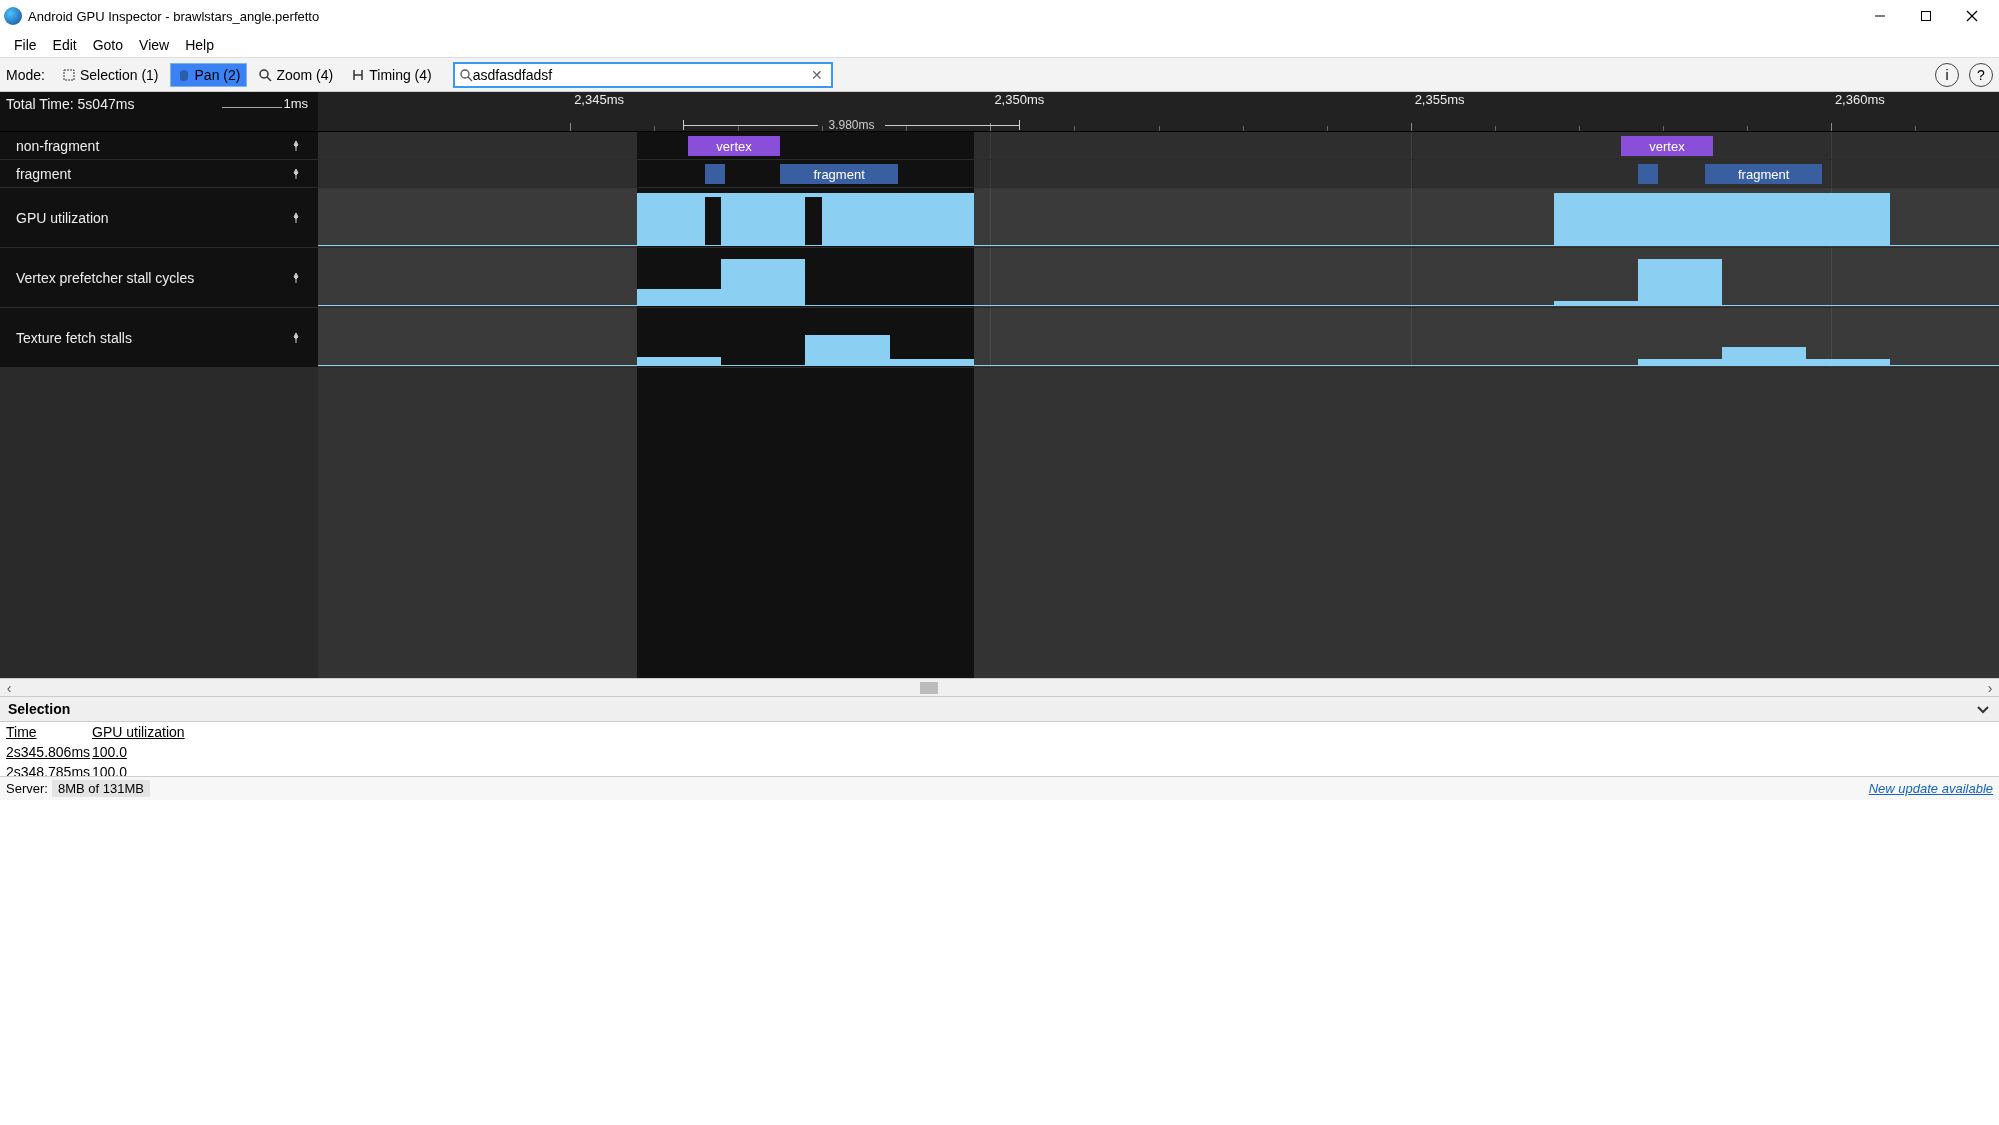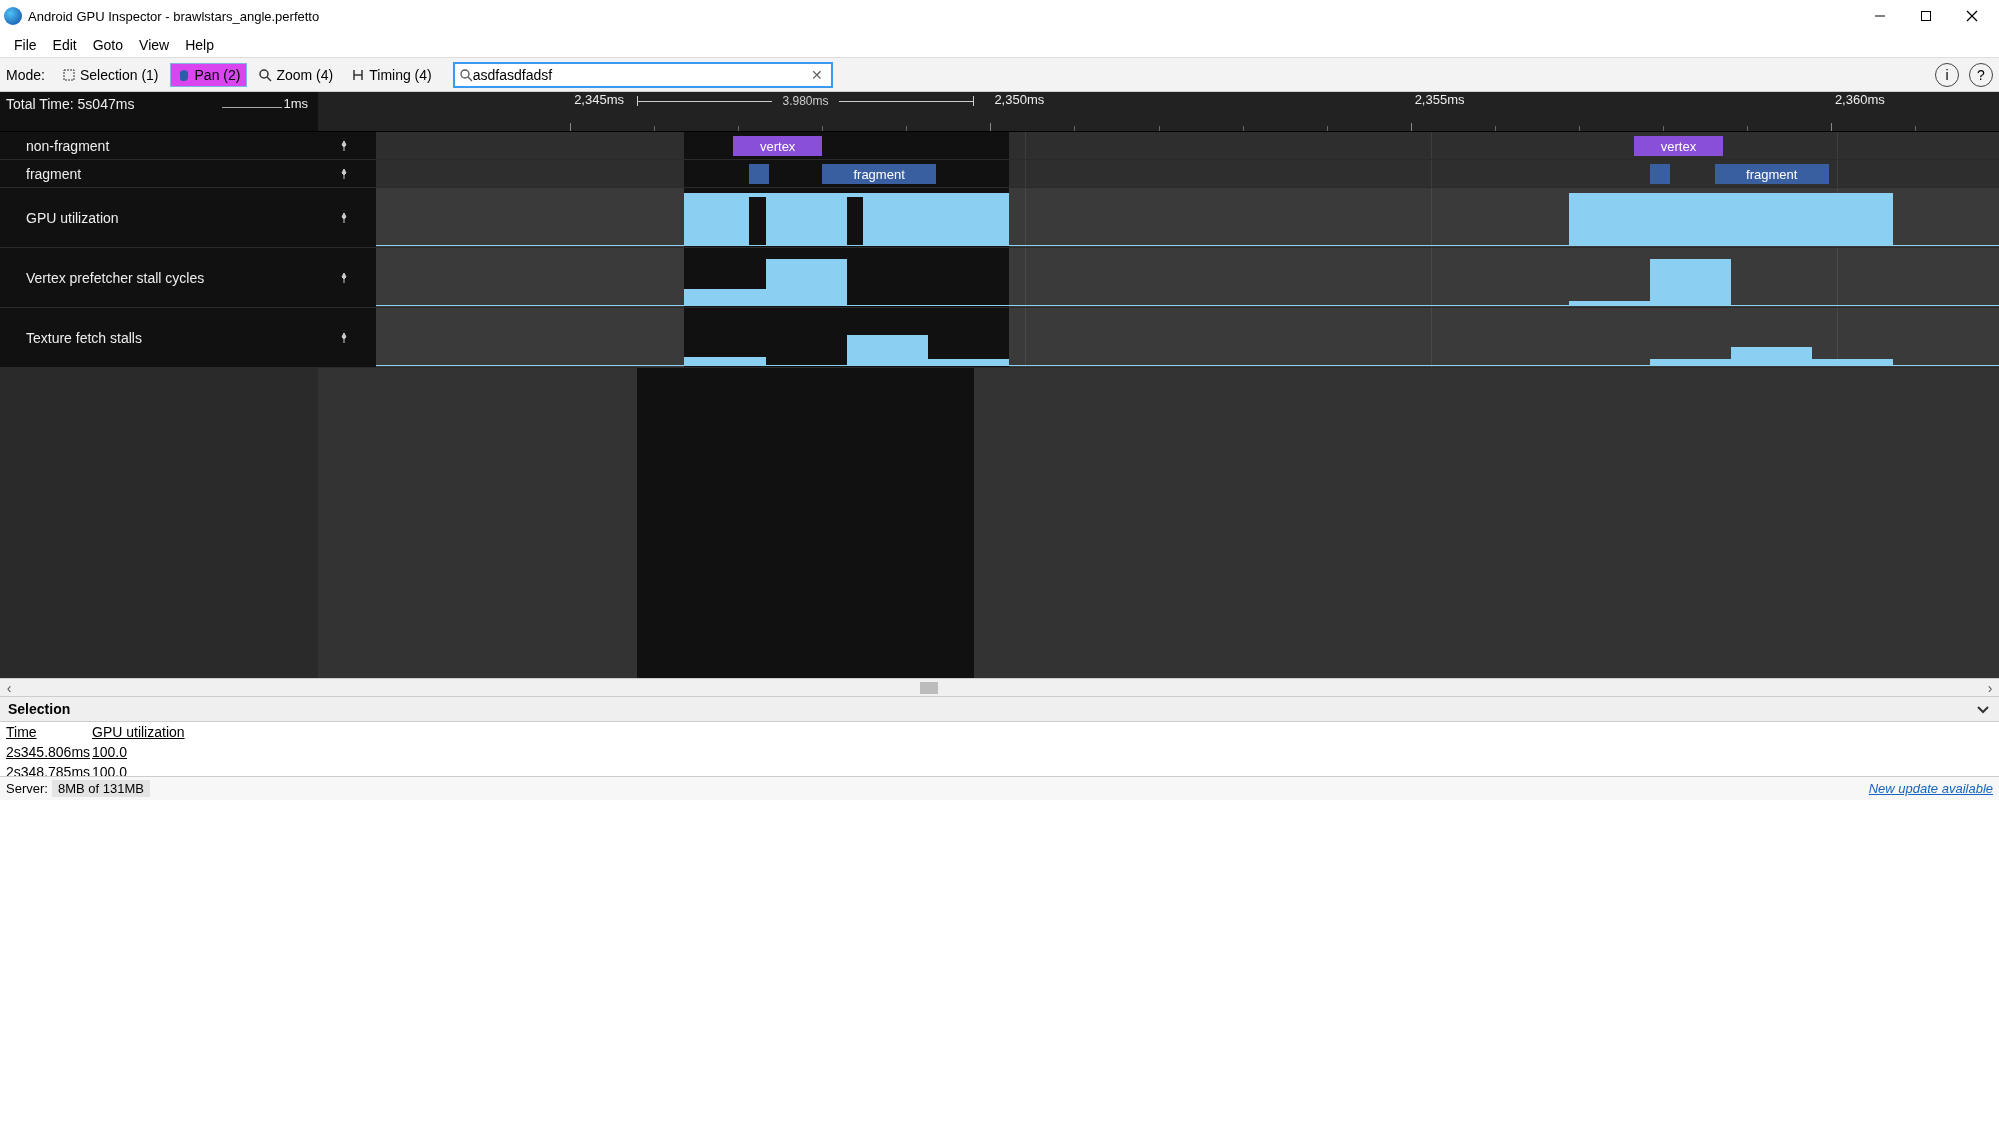--- a/index.html
+++ b/index.html
@@ -10,46 +10,46 @@
 .titlebar .title { flex: 1; font-size: 13px; }
 .titlebar .winbtn { width: 46px; height: 32px; display: flex; align-items: center; justify-content: center; }
 .titlebar .winbtn svg { width: 12px; height: 12px; }
 
 .menubar { height: 26px; display: flex; align-items: center; padding: 0 6px; border-bottom: 1px solid #ddd; font-size: 14px; }
 .menubar div { padding: 2px 8px; }
 
 .toolbar { height: 34px; display: flex; align-items: center; padding: 0 6px; background: #f3f3f3; border-bottom: 1px solid #ccc; font-size: 14px; gap: 4px; }
 .toolbar .mode-label { margin-right: 6px; }
 .toolbar .mode-btn { display: flex; align-items: center; gap: 4px; padding: 3px 6px; border: 1px solid transparent; }
-.toolbar .mode-btn.active { background: #d946ef; border: 1px solid #7fb3e0; }
+.toolbar .mode-btn.active { background: #3b82f6; border: 1px solid #7fb3e0; }
 .toolbar .mode-btn svg, .toolbar .mode-btn .ico { width: 14px; height: 14px; }
 .toolbar .search { flex: 0 0 380px; display: flex; align-items: center; border: 2px solid #3a99f2; background: #fff; height: 26px; margin-left: 10px; padding: 0 4px; }
 .toolbar .search input { border: none; outline: none; flex: 1; font-size: 14px; }
 .toolbar .search .clear { color: #666; padding: 0 4px; cursor: pointer; }
 .toolbar .spacer { flex: 1; }
 .toolbar .ricon { width: 24px; height: 24px; border: 1.5px solid #444; border-radius: 50%; display: flex; align-items: center; justify-content: center; margin-left: 6px; font-size: 14px; font-weight: 400; }
 
 .timeline-header { height: 40px; background: #222; color: #eee; position: relative; display: flex; border-bottom: 1px solid #000; }
 .timeline-header .left { width: 318px; background: #111; display: flex; align-items: flex-start; padding: 4px 6px; }
 .timeline-header .left .total { flex: 1; }
 .timeline-header .left .scale { font-size: 13px; position: relative; width: 90px; text-align: right; padding-right: 4px;}
 .timeline-header .left .scale::before { content:""; position:absolute; left:0; top:11px; width:60px; border-top:1px solid #aaa; }
 .timeline-header .right { flex: 1; position: relative; }
 .timeline-header .tick { position: absolute; top: 0; height: 100%; }
 .timeline-header .tick .lbl { font-size: 13px; padding-left: 4px; }
 .timeline-header .tick .mark { position: absolute; bottom: 0; width: 1px; height: 8px; background: #888; }
 .timeline-header .minor { position:absolute; bottom:0; width:1px; height:5px; background:#666; }
-.timeline-header .bracket { position:absolute; top:2px; height:14px; color:#ccc; font-size:12px; display:flex; align-items:center; justify-content:center; }
+.timeline-header .bracket { position:absolute; top:26px; height:14px; color:#ccc; font-size:12px; display:flex; align-items:center; justify-content:center;margin-left:46px; }
 .timeline-header .bracket::before, .timeline-header .bracket::after { content:""; position:absolute; top:50%; border-top:1px solid #ccc; width:40%; }
 .timeline-header .bracket::before { left:0; } .timeline-header .bracket::after { right:0; }
 .timeline-header .bracket .cap { position:absolute; top:2px; width:1px; height:10px; background:#ccc; }
 
 .tracks { background: #333; position: relative; }
 .tracks .row { display: flex; border-bottom: 1px solid #2b2b2b; position: relative; }
-.tracks .row .label { width: 376px; background: #111; color: #eee; padding: 5px 26px; display: flex; align-items: center; justify-content: space-between; font-size: 14px; }
+.tracks .row .label { width: 318px; background: #111; color: #eee; padding: 5px 16px; display: flex; align-items: center; justify-content: space-between; font-size: 14px; }
 .tracks .row .label .pin { color: #ccc; }
 .tracks .row .lane { flex: 1; position: relative; background: #3a3a3a; }
 .tracks .row.h28 { height: 28px; } .tracks .row.h28 .lane { background:#2e2e2e; }
 .tracks .row.h60 { height: 60px; }
 .tracks .sel-overlay { position: absolute; top: 0; bottom: 0; background: #111; }
 .tracks .gridline { position:absolute; top:0; bottom:0; width:1px; background: rgba(255,255,255,0.08); }
 
 .tag { position: absolute; height: 20px; top: 4px; color: #fff; font-size: 13px; display: flex; align-items: center; justify-content: center; padding: 0 6px; }
 .tag.purple { background: #8a4fd9; }
 .tag.blue { background: #3a5fa0; }

